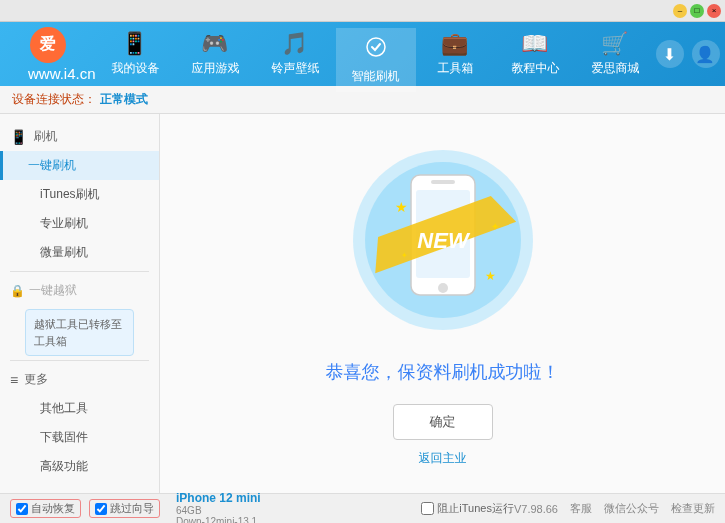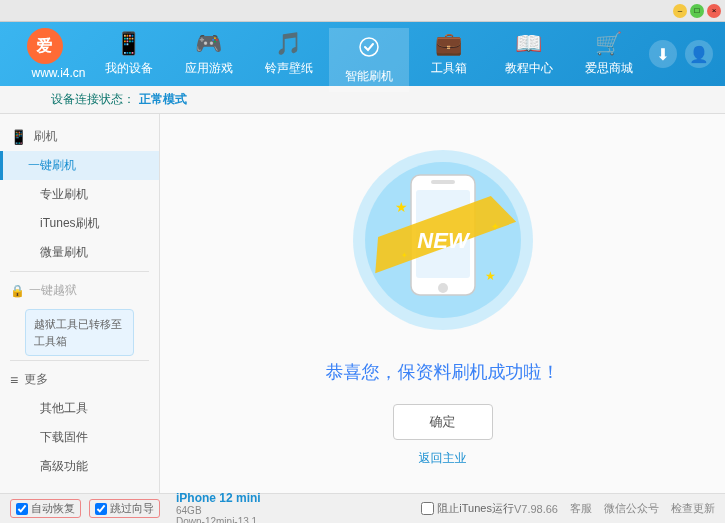--- a/index.html
+++ b/index.html
@@ -43,21 +43,21 @@
       color: white;
     }
     .logo-circle {
       width: 36px; height: 36px;
       background: #ff6b35;
       border-radius: 50%;
       display: flex; align-items: center; justify-content: center;
       color: white; font-weight: bold; font-size: 16px;
       margin-bottom: 2px;
     }
-    .logo-text { color: white; font-size: 12px; margin-left: 28px; }
+    .logo-text { color: white; font-size: 15px; margin-left: 28px; }
 
     .nav-items {
       display: flex;
       flex: 1;
       height: 100%;
       align-items: center;
       justify-content: center;
     }
     .nav-item {
       display: flex;
@@ -92,21 +92,21 @@
     .status-bar {
       height: 28px;
       background: #f5f5f5;
       border-bottom: 1px solid #ddd;
       display: flex;
       align-items: center;
       padding: 0 12px;
       font-size: 12px;
       color: #666;
     }
-    .status-label { color: #0f766e; margin-left: 39px; }
+    .status-label { color: #c2410c; }
     .status-value { color: #1a8fd1; font-weight: bold; margin-left: 4px; }
 
     
     .main-layout {
       display: flex;
       height: calc(523px - 22px - 64px - 28px - 30px);
     }
 
     
     .sidebar {
@@ -331,24 +331,24 @@
   <div class="sidebar">
     <div class="sidebar-section-title">
       <span class="sidebar-section-icon">📱</span>
       <span>刷机</span>
     </div>
 
     <div class="sidebar-item active">
       <span>一键刷机</span>
     </div>
     <div class="sidebar-item">
+      <span>iTunes刷机</span>
+    </div>
+    <div class="sidebar-item">
       <span>专业刷机</span>
-    </div>
-    <div class="sidebar-item">
-      <span>iTunes刷机</span>
     </div>
     <div class="sidebar-item">
       <span>微量刷机</span>
     </div>
 
     <div class="sidebar-divider"></div>
 
     <div class="sidebar-locked">
       <span class="lock-icon">🔒</span>
       <span>一键越狱</span>

